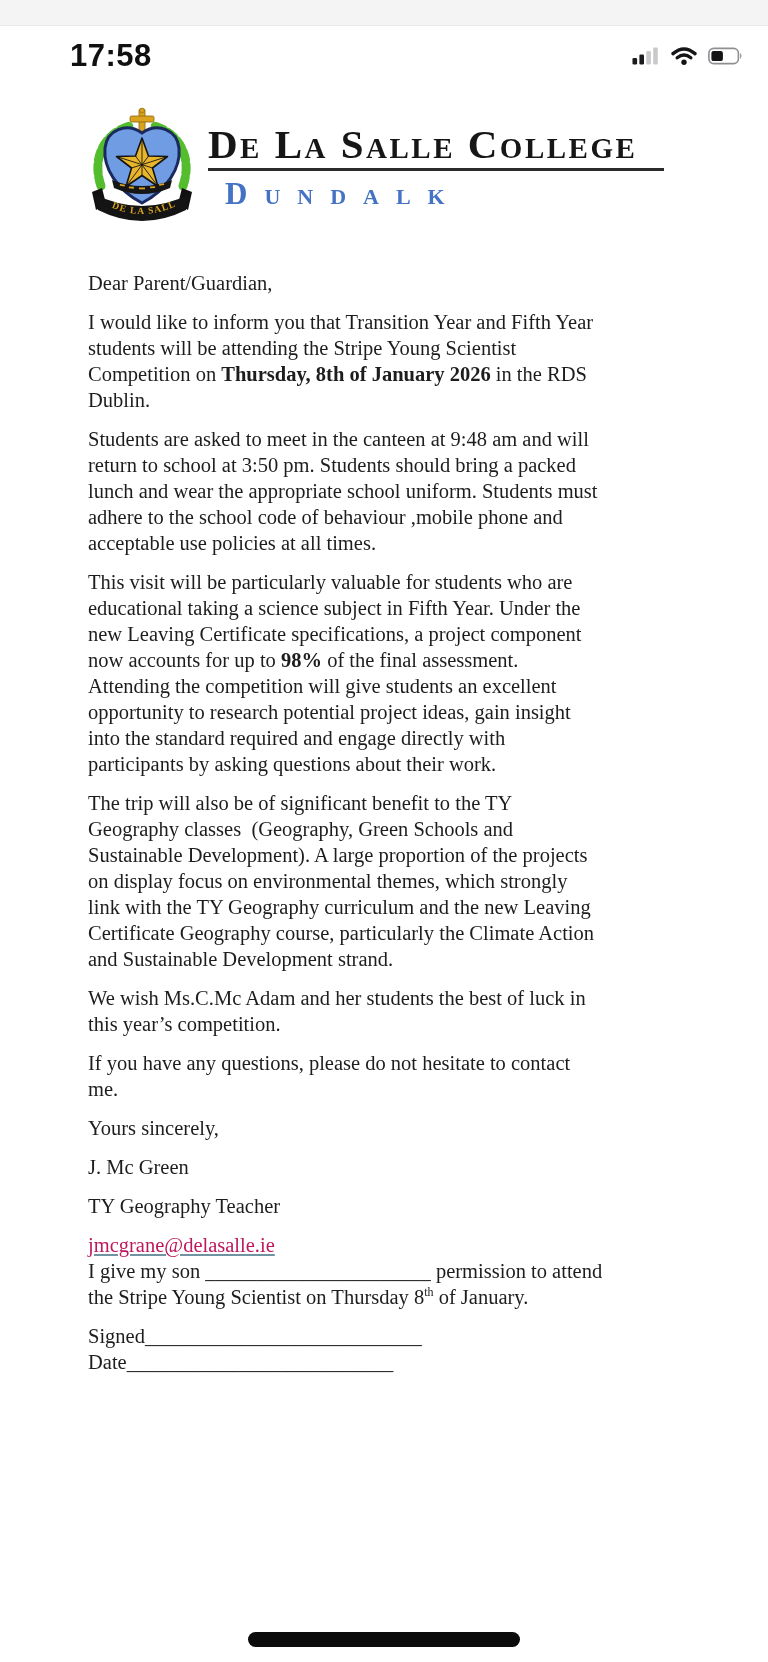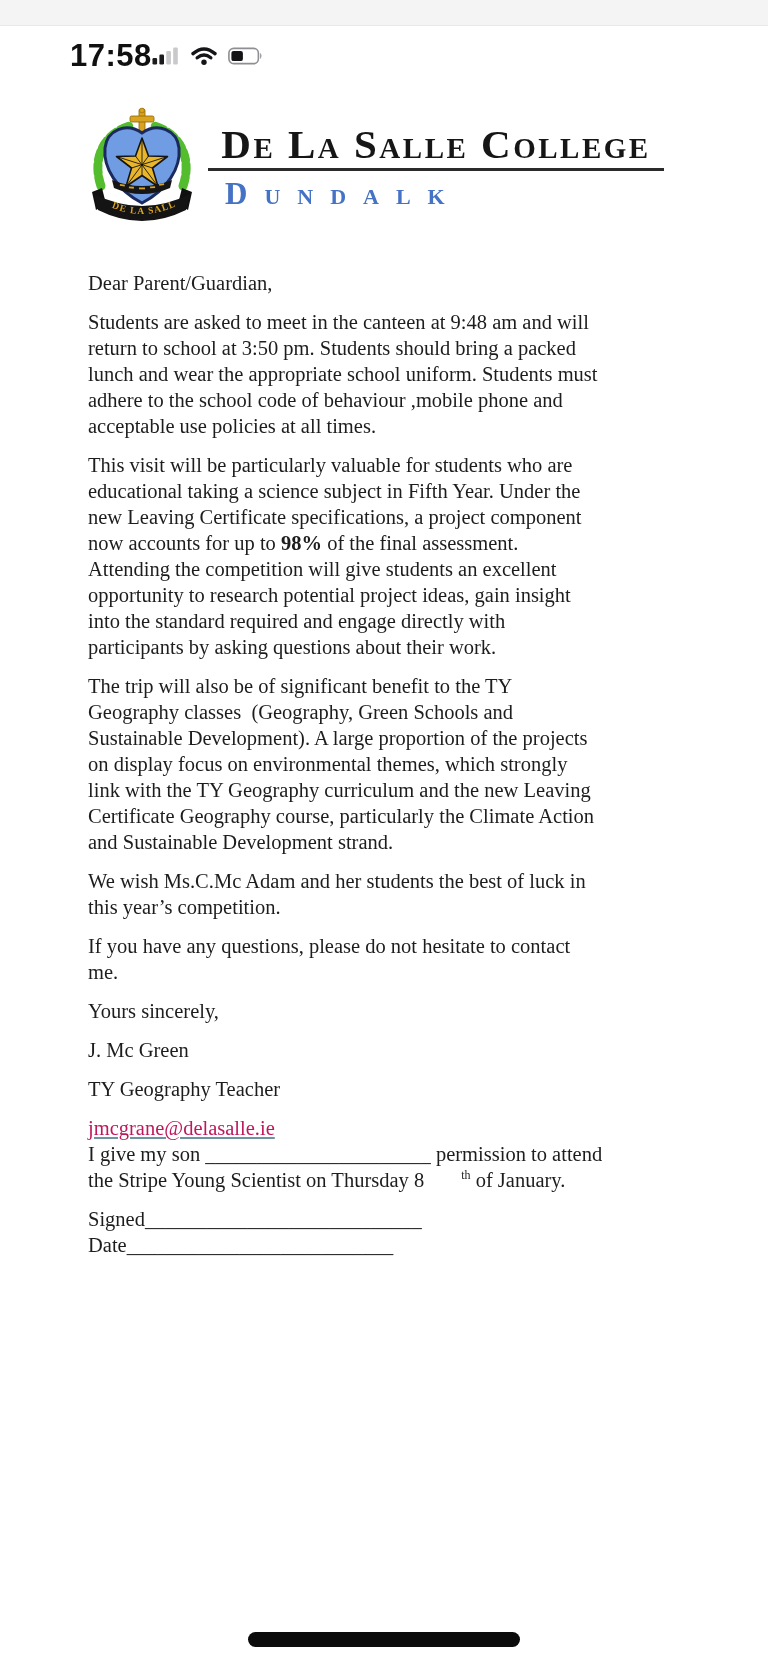--- a/index.html
+++ b/index.html
@@ -12,20 +12,21 @@
     overflow:hidden;
   }
   .top-strip {
     height:25px;
     background:#f4f4f4;
     border-bottom:1px solid #e8e8e8;
   }
   .status-bar {
     height:52px;
     display:flex;
+    justify-content:space-between;
     align-items:center;
     padding:4px 24px 0 70px;
     font-family:"Liberation Sans", sans-serif;
   }
   .time {
     font-size:31px;
     font-weight:700;
     letter-spacing:0.5px;
     color:#101010;
   }
@@ -40,21 +41,20 @@
   .crest { width:116px; height:122px; flex:0 0 auto; }
   .header-text { display:flex; flex-direction:column; width:456px; }
   .school-name {
     font-variant:small-caps;
     font-weight:700;
     font-size:41px;
     letter-spacing:2.5px;
     color:#161616;
     line-height:1.1;
     white-space:nowrap;
-    text-align:center;
   }
   .header-rule { height:3px; background:#2b2b2b; margin-top:1px; }
   .school-location {
     font-variant:small-caps;
     font-weight:700;
     font-size:31px;
     letter-spacing:17px;
     text-indent:17px;
     color:#4472c4;
     text-align:left;
@@ -70,21 +70,21 @@
     font-size:20.5px;
     line-height:26px;
     white-space:pre-wrap;
   }
   .para .bold { font-weight:700; }
   .email-link {
     color:#be185d;
     text-decoration:underline;
     text-decoration-color:#6f93a3;
   }
-  .para sup { font-size:12px; line-height:0;margin-left:37px; }
+  .para sup { font-size:12px; line-height:0; }
 
   .home-indicator {
     position:absolute;
     left:50%;
     bottom:15px;
     transform:translateX(-50%);
     width:272px;
     height:15px;
     border-radius:9px;
     background:#0b0b0b;
@@ -163,20 +163,24 @@
   </svg>
   <div class="header-text">
     <div class="school-name">De La Salle College</div>
     <div class="header-rule"></div>
     <div class="school-location">Dundalk</div>
   </div>
 </div>
 
 <div class="letter">
     <p class="para"><span>Dear Parent/Guardian,</span></p>
+    <p class="para"><span>I would like to inform you that Transition Year and Fifth Year
+students will be attending the Stripe Young Scientist
+Competition on </span><span class="bold">Thursday, 8th of January 2026</span><span> in the RDS
+Dublin.</span></p>
     <p class="para"><span>Students are asked to meet in the canteen at 9:48 am and will
 return to school at 3:50 pm. Students should bring a packed
 lunch and wear the appropriate school uniform. Students must
 adhere to the school code of behaviour ,mobile phone and
 acceptable use policies at all times.</span></p>
     <p class="para"><span>This visit will be particularly valuable for students who are
 educational taking a science subject in Fifth Year. Under the
 new Leaving Certificate specifications, a project component
 now accounts for up to </span><span class="bold">98%</span><span> of the final assessment.
 Attending the competition will give students an excellent

